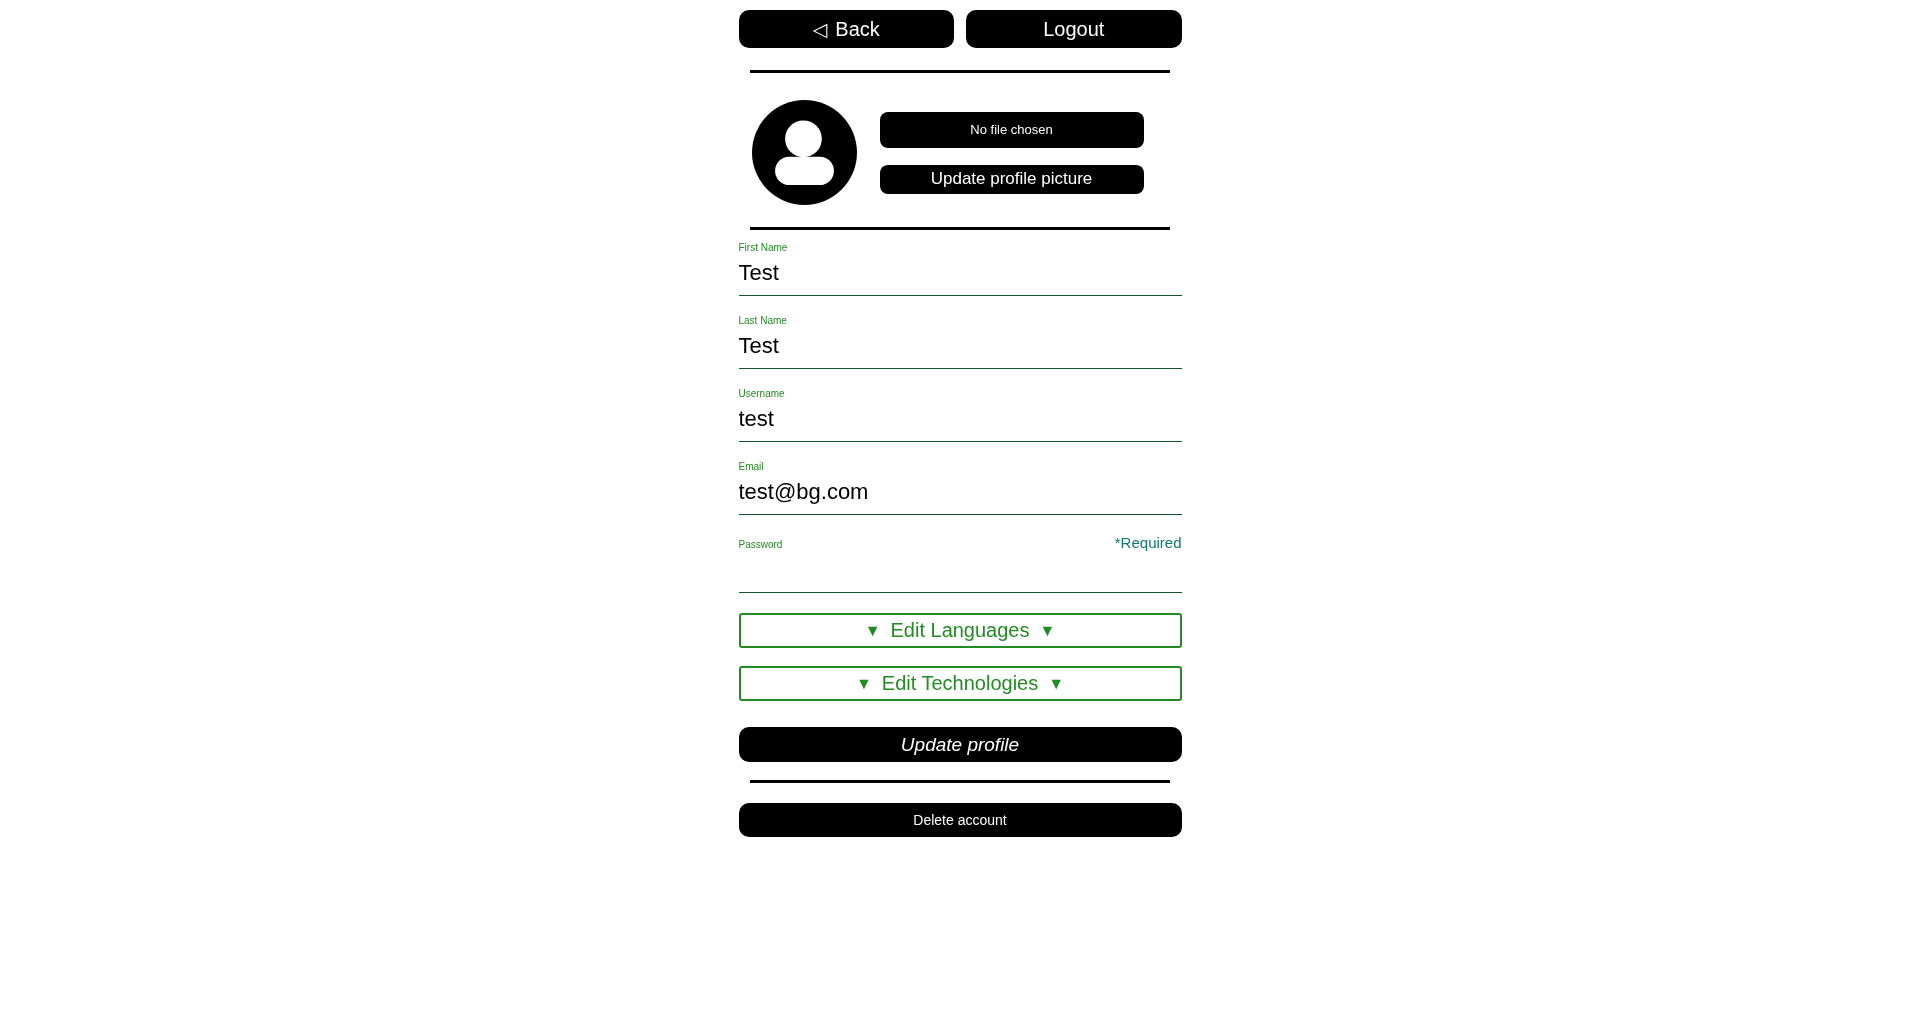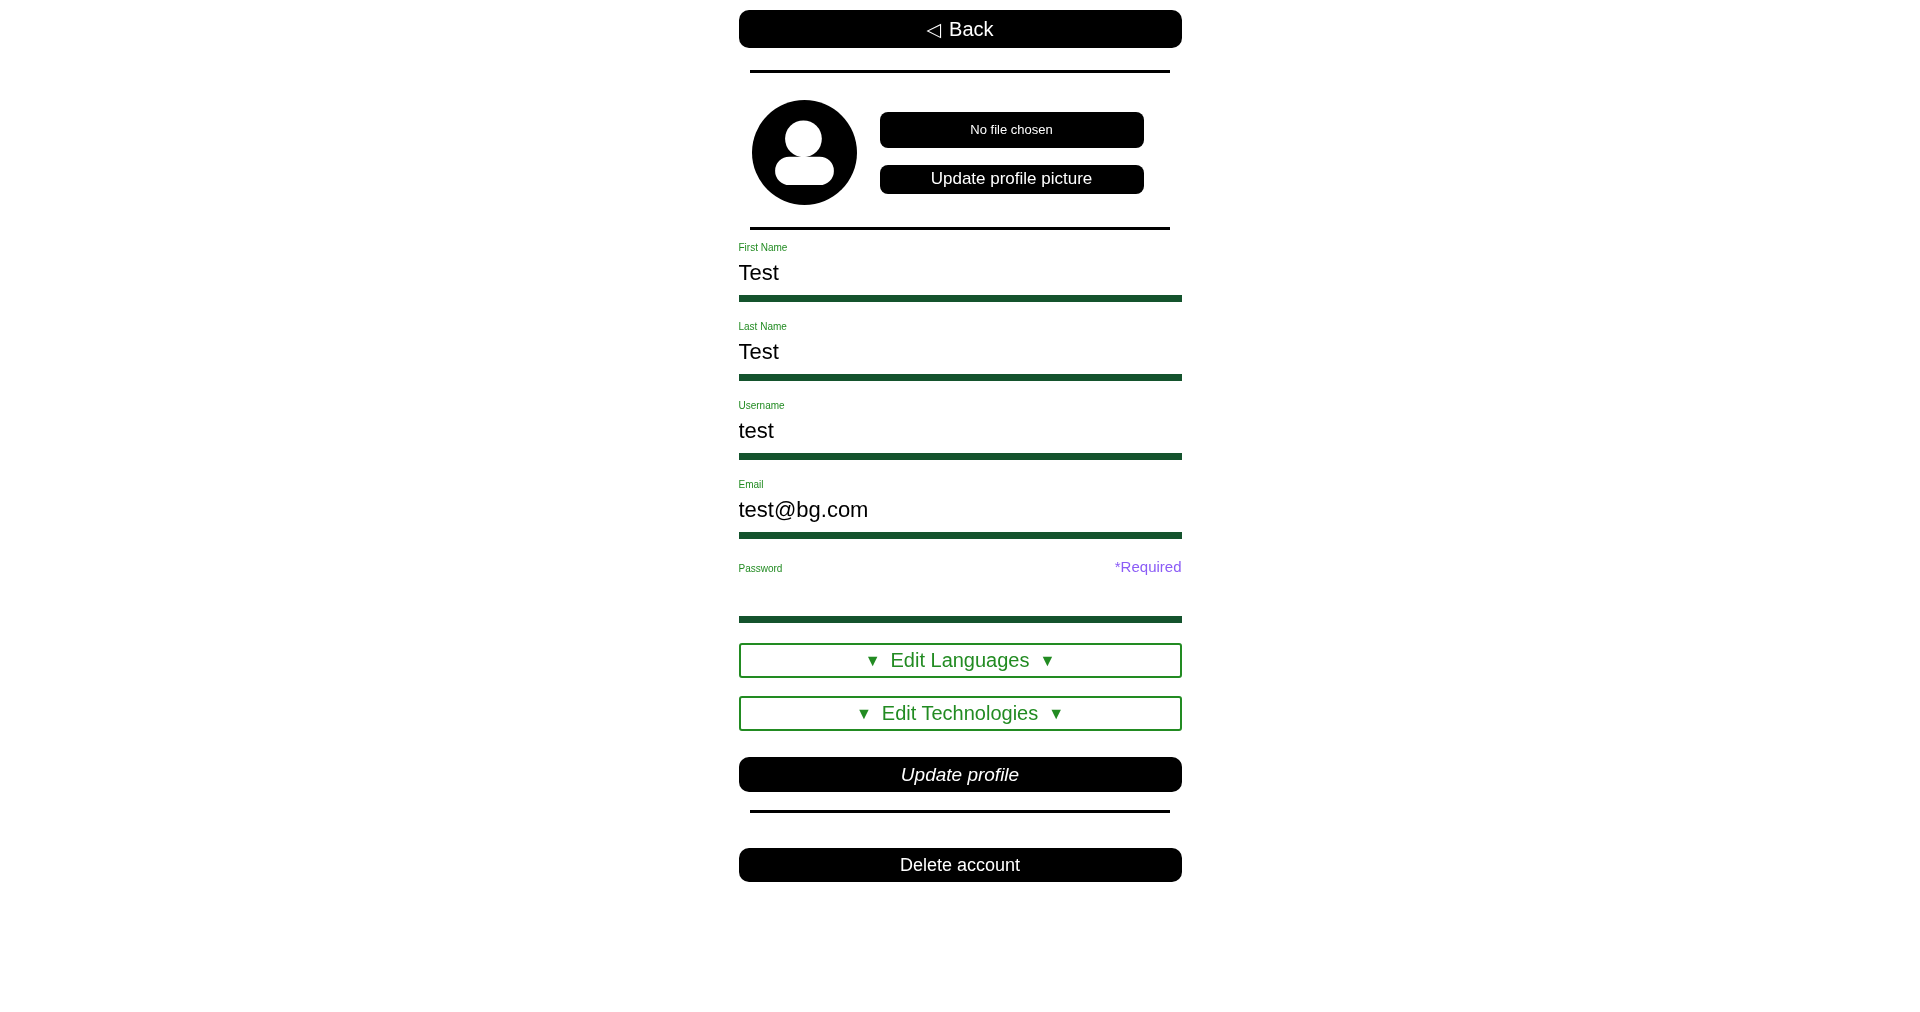--- a/index.html
+++ b/index.html
@@ -41,56 +41,59 @@
 
   
   .form { margin-top: 13px; }
   .field { margin-bottom: 20px; }
   .field-label {
     display: block; color: #228B22; font-size: 10px; line-height: 1.0;
     margin-bottom: 4px;
   }
   .label-row { display: flex; justify-content: space-between; align-items: flex-end; margin-bottom: 4px; }
   .label-row .field-label { margin-bottom: 0; }
-  .required-note { color: #8b5cf6; font-size: 15px; line-height: 1.0; }
+  .required-note { color: #0f766e; font-size: 15px; line-height: 1.0; }
   .field-input {
     display: block; width: 100%;
     border: none; outline: none; background: transparent;
-    border-bottom: 7px solid #14532d;
+    border-bottom: 1px solid #14532d;
     font-family: "Liberation Sans", sans-serif;
     font-size: 22px; color: #000000;
     padding: 3px 0 9px 0;
   }
 
   
   .toggle-btn {
     width: 100%; height: 35px;
     background: #ffffff; color: #228B22;
     border: 2px solid #228B22; border-radius: 3px;
     font-size: 20px;
     display: flex; align-items: center; justify-content: center;
   }
   .toggle-btn .tri { font-size: 16px; line-height: 1; }
   .toggle-btn .toggle-label { margin: 0 10px; }
   .toggle-languages { margin-top: 19px; }
   .toggle-technologies { margin-top: 18px; }
 
   .btn-update { width: 100%; height: 35px; font-size: 19px; margin-top: 26px; font-style: italic; }
   hr.rule-bottom { margin-top: 18px; }
-  .btn-delete { width: 100%; height: 34px; font-size: 18px; margin-top: 35px; }
+  .btn-delete { width: 100%; height: 34px; font-size: 14px; margin-top: 20px; }
 </style>
 </head>
 <body>
 
 <div class="container">
 
   <div class="toolbar">
     <button class="btn-black">
       <span class="back-icon">◁</span>
       <span>Back</span>
+    </button>
+    <button class="btn-black">
+      <span>Logout</span>
     </button>
   </div>
 
   <hr class="rule">
 
   <div class="avatar-row">
     <span class="avatar">
       <svg viewBox="0 0 100 100">
         <circle cx="50" cy="50" r="50" fill="#000000"></circle>
         <circle cx="49" cy="37" r="17.5" fill="#ffffff"></circle>

